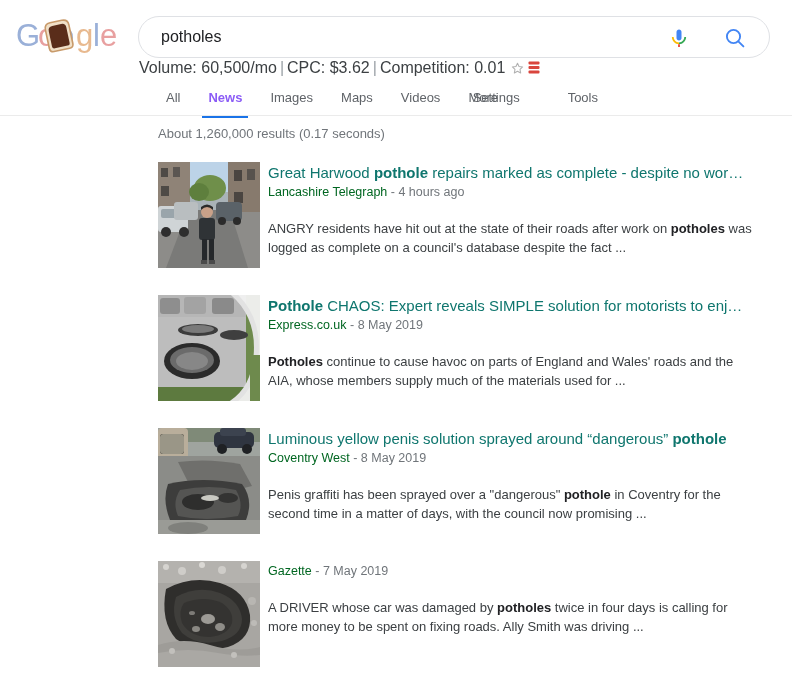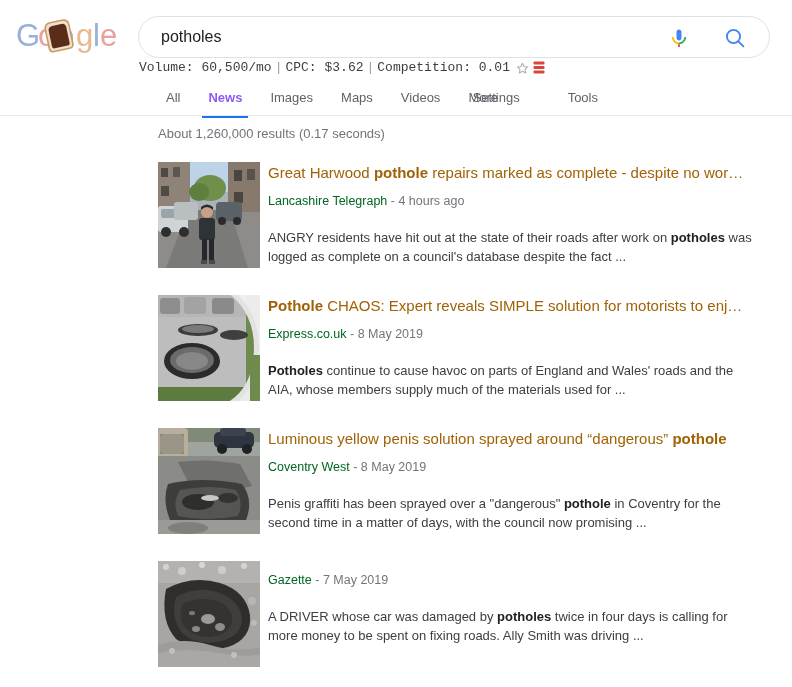--- a/index.html
+++ b/index.html
@@ -81,25 +81,24 @@
     cursor: pointer;
   }
 
   
   .kw-row {
     position: absolute;
     left: 139px;
     top: 61px;
     display: flex;
     align-items: center;
-    font-size: 13px;
+    font-size: 16px;
     color: #3c4043;
     line-height: 14px;
     white-space: nowrap;
-    font-family: Liberation Mono, monospace;
   }
   .kw-row .sep { color: #9aa0a6; margin: 0 3px; }
   .kw-star { margin-left: 6px; width: 13px; height: 13px; display: inline-block; }
   .kw-db { margin-left: 4px; width: 12px; height: 14px; display: inline-block; }
 
   
   .navbar {
     position: absolute;
     left: 0;
     top: 82px;
@@ -174,30 +173,30 @@
     margin-right: 8px;
     overflow: hidden;
     background: #e8e8e8;
     cursor: pointer;
   }
   .thumb svg { display: block; width: 102px; height: 106px; }
   .rtext { flex: 1 1 auto; padding-top: 1px; max-width: 484px; }
   .rtitle {
     font-size: 15px;
     line-height: 20px;
-    color: #a16207;
+    color: #0f766e;
     cursor: pointer;
     white-space: nowrap;
     overflow: hidden;
   }
   .rtitle b { font-weight: bold; }
   .rmeta {
     font-size: 12.5px;
     line-height: 17px;
-    margin-top: 10px;
+    margin-top: 1px;
     white-space: nowrap;
   }
   .rsource { color: #006621; }
   .rdate { color: #70757a; }
   .rsnip {
     font-size: 13px;
     line-height: 19px;
     color: #3c4043;
     margin-top: 18px;
   }

